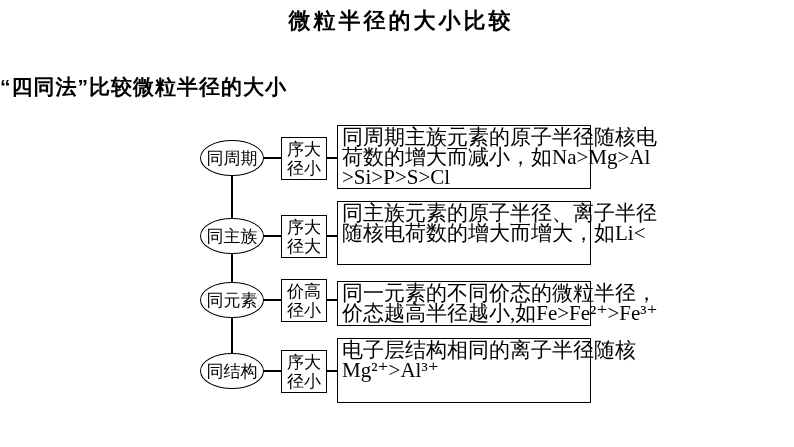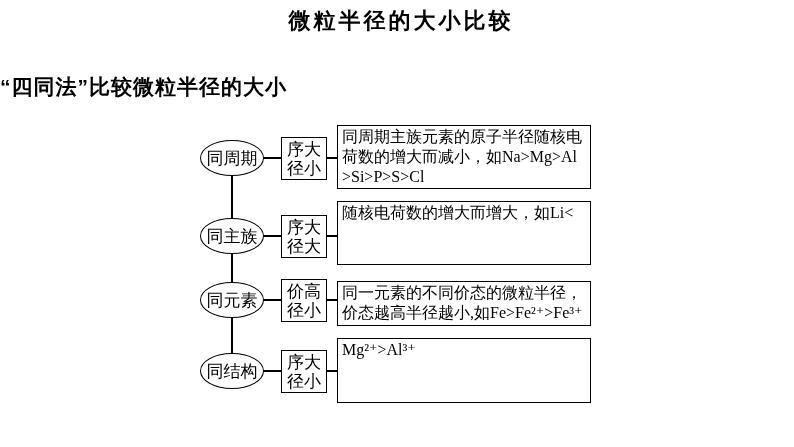--- a/index.html
+++ b/index.html
@@ -81,21 +81,21 @@
   }
   .descbox {
     position: absolute;
     left: 337px;
     width: 254px;
     border: 1.5px solid #000000;
     background: #ffffff;
     z-index: 1;
     box-sizing: border-box;
     padding: 1px 4px;
-    font-size: 16px;
+    font-size: 21px;
     line-height: 20px;
     white-space: nowrap;
   }
 </style>
 </head>
 <body>
 
 <div class="slide">
 
   <h1 class="title">微粒半径的大小比较</h1>
@@ -121,20 +121,21 @@
 
     <div class="hline" style="top:235px"></div>
     <div class="ellipse" style="top:218px">
       <span>同主族</span>
     </div>
     <div class="rulebox" style="top:215px">
       <div>序大</div>
       <div>径大</div>
     </div>
     <div class="descbox" style="top:201px;height:64px">
+      <div>同主族元素的原子半径、离子半径</div>
       <div>随核电荷数的增大而增大，如Li&lt;</div>
     </div>
 
     <div class="hline" style="top:299px"></div>
     <div class="ellipse" style="top:282px">
       <span>同元素</span>
     </div>
     <div class="rulebox" style="top:279px">
       <div>价高</div>
       <div>径小</div>
@@ -146,17 +147,18 @@
 
     <div class="hline" style="top:370px"></div>
     <div class="ellipse" style="top:353px">
       <span>同结构</span>
     </div>
     <div class="rulebox" style="top:350px">
       <div>序大</div>
       <div>径小</div>
     </div>
     <div class="descbox" style="top:338px;height:65px">
+      <div>电子层结构相同的离子半径随核</div>
       <div>Mg²⁺&gt;Al³⁺</div>
     </div>
 
   </div>
 </div>
 
 </body></html>

